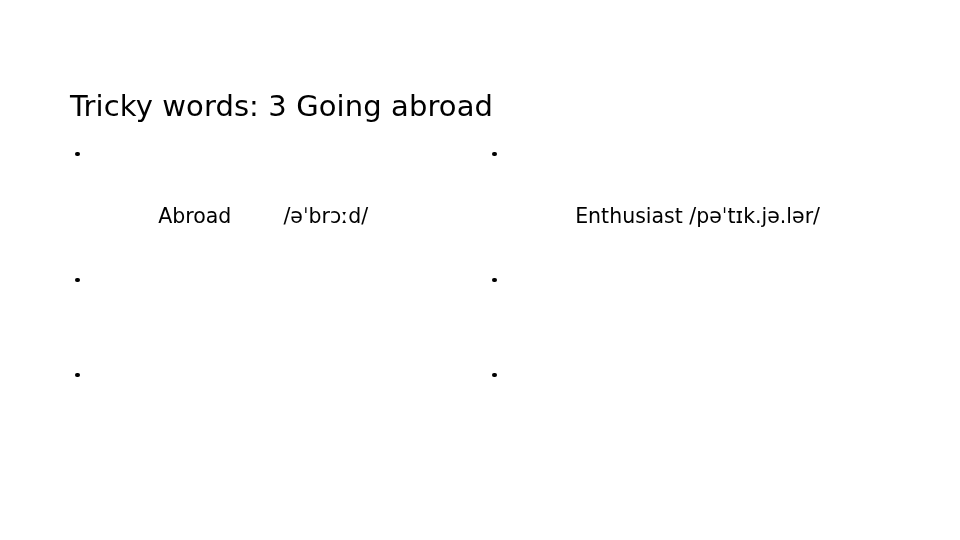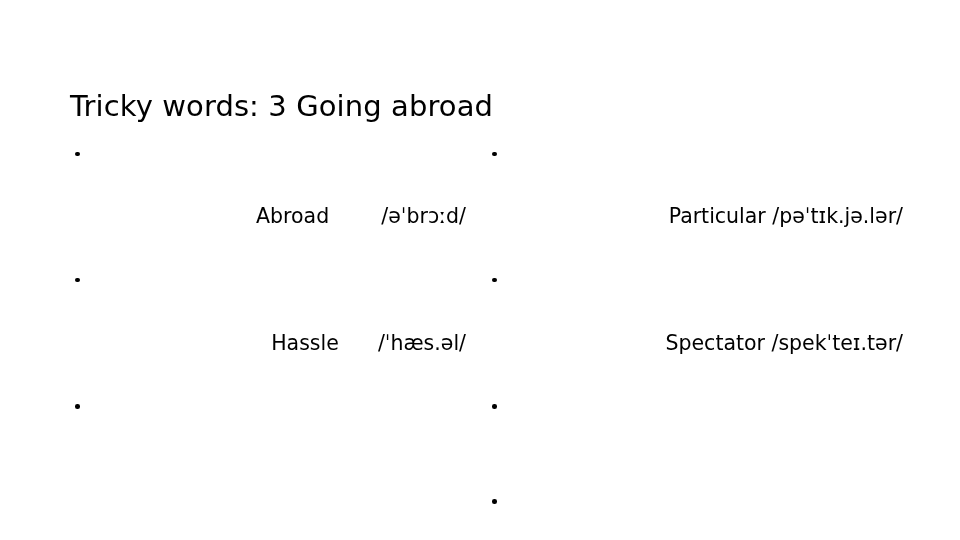--- a/index.html
+++ b/index.html
@@ -32,21 +32,20 @@
     color: #000000;
     white-space: nowrap;
     margin-top: 33px;
   }
   .content-area {
     position: absolute;
     left: 0;
     top: 138px;
     width: 843px;
     height: 330px;
-    text-align: right;
   }
   .column {
     position: absolute;
     top: 0;
   }
   .column-left {
     left: 66px;
     width: 400px;
   }
   .column-right {
@@ -90,39 +89,34 @@
   <div class="content-area">
 
     <div class="column column-left">
       <ul class="bullet-list">
         <li>
           <span class="bullet-dot"></span>
           <span class="item-text">Abroad        /əˈbrɔːd/</span>
         </li>
         <li>
           <span class="bullet-dot"></span>
-          <span class="item-text">Hassle      /ˈhæs.əl/</span>
         </li>
         <li>
           <span class="bullet-dot"></span>
           
         </li>
 
       </ul>
     </div>
 
     <div class="column column-right">
       <ul class="bullet-list">
         <li>
           <span class="bullet-dot"></span>
-          <span class="item-text">Particular /pəˈtɪk.jə.lər/</span>
-        </li>
-        <li>
-          <span class="bullet-dot"></span>
-          <span class="item-text">Spectator /spekˈteɪ.tər/</span>
+          <span class="item-text">Enthusiast /pəˈtɪk.jə.lər/</span>
         </li>
         <li>
           <span class="bullet-dot"></span>
         </li>
         <li>
           <span class="bullet-dot"></span>
           
         </li>
 
       </ul>

